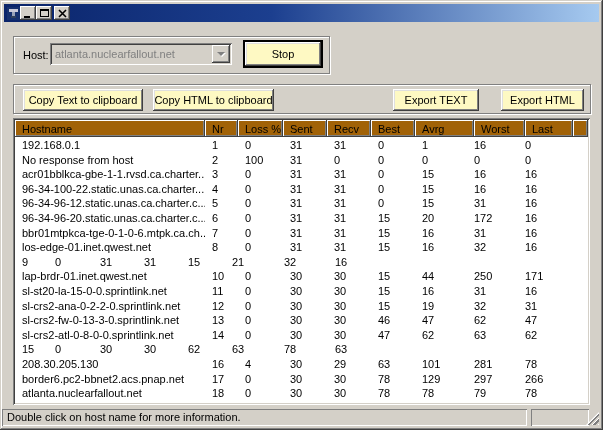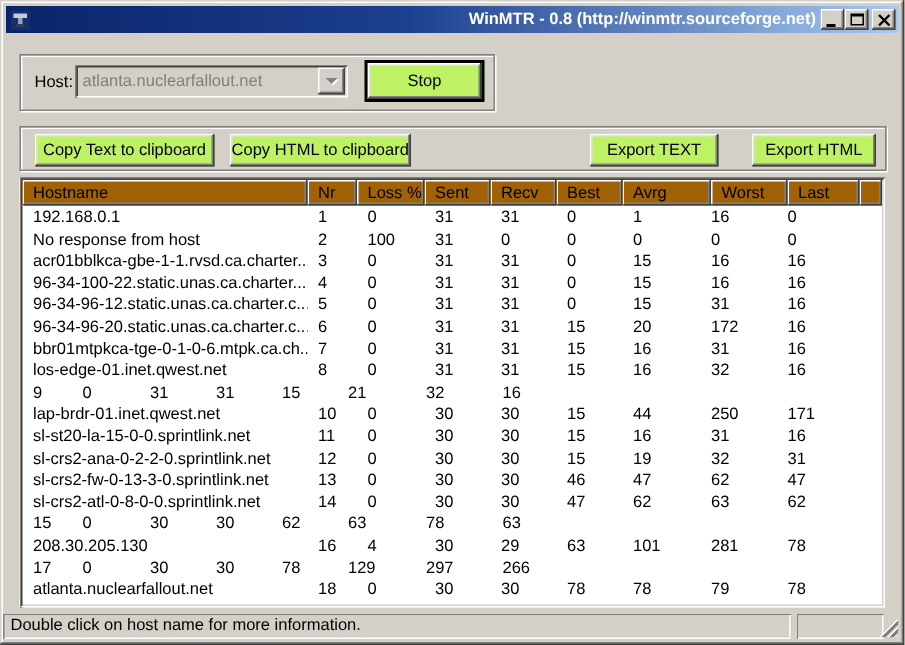--- a/index.html
+++ b/index.html
@@ -62,21 +62,21 @@
     box-shadow: inset -1px -1px 0 #404040, inset 1px 1px 0 #ffffff, inset -2px -2px 0 #808080;
     display:flex; align-items:center; justify-content:center;
   }
   .arrow-down {
     width:0; height:0; border-left:4px solid transparent; border-right:4px solid transparent;
     border-top:4px solid #808080; filter:drop-shadow(1px 1px 0 #fff);
   }
 
   
   .btn {
-    position:absolute; background:#bef264; border:none; color:#000;
+    position:absolute; background:#fef9c3; border:none; color:#000;
     font-family:"Liberation Sans", sans-serif; font-size:11px;
     box-shadow: inset -1px -1px 0 #404040, inset 1px 1px 0 #ffffff,
                 inset -2px -2px 0 #808080, inset 2px 2px 0 #dfdfdf;
     display:flex; align-items:center; justify-content:center; cursor:default;
     white-space:nowrap;
   }
   .btn.default { border:2px solid #000000; }
   .btn.disabled { color:#808080; text-shadow:1px 1px 0 #ffffff; }
 
   .btn-stop        { left:229px; top:3px;  width:80px;  height:28px; }
@@ -130,21 +130,20 @@
 
 <div class="window">
 
   <div class="titlebar">
     <svg class="app-icon" viewBox="0 0 13 13">
       <rect x="0" y="0" width="13" height="13" fill="#16306e"></rect>
       <rect x="2" y="2" width="9" height="3" fill="#c8c8d8"></rect>
       <rect x="5" y="5" width="3" height="5" fill="#9aa2b8"></rect>
       <rect x="4" y="9" width="5" height="2" fill="#30405c"></rect>
     </svg>
-    <div class="title-text">WinMTR - 0.8 (http://winmtr.sourceforge.net)</div>
     <div class="winbtns">
       <div class="winbtn">
         <div class="glyph-min"></div>
       </div>
       <div class="winbtn">
         <div class="glyph-max"></div>
       </div>
       <div class="winbtn close">
         <svg width="9" height="9" viewBox="0 0 9 9">
           <path d="M1 1 L8 8 M8 1 L1 8" stroke="#000" stroke-width="1.6"></path>
@@ -354,20 +353,21 @@
           <div class="lv-cell" style="width: 33px;">16</div>
           <div class="lv-cell" style="width: 45px;">4</div>
           <div class="lv-cell" style="width: 44px;">30</div>
           <div class="lv-cell" style="width: 44px;">29</div>
           <div class="lv-cell" style="width: 44px;">63</div>
           <div class="lv-cell" style="width: 52px;">101</div>
           <div class="lv-cell" style="width: 51px;">281</div>
           <div class="lv-cell" style="width: 48px;">78</div>
         </div>
         <div class="lv-row">
+          <div class="lv-cell" style="width: 190px;">border6.pc2-bbnet2.acs.pnap.net</div>
           <div class="lv-cell" style="width: 33px;">17</div>
           <div class="lv-cell" style="width: 45px;">0</div>
           <div class="lv-cell" style="width: 44px;">30</div>
           <div class="lv-cell" style="width: 44px;">30</div>
           <div class="lv-cell" style="width: 44px;">78</div>
           <div class="lv-cell" style="width: 52px;">129</div>
           <div class="lv-cell" style="width: 51px;">297</div>
           <div class="lv-cell" style="width: 48px;">266</div>
         </div>
         <div class="lv-row">

